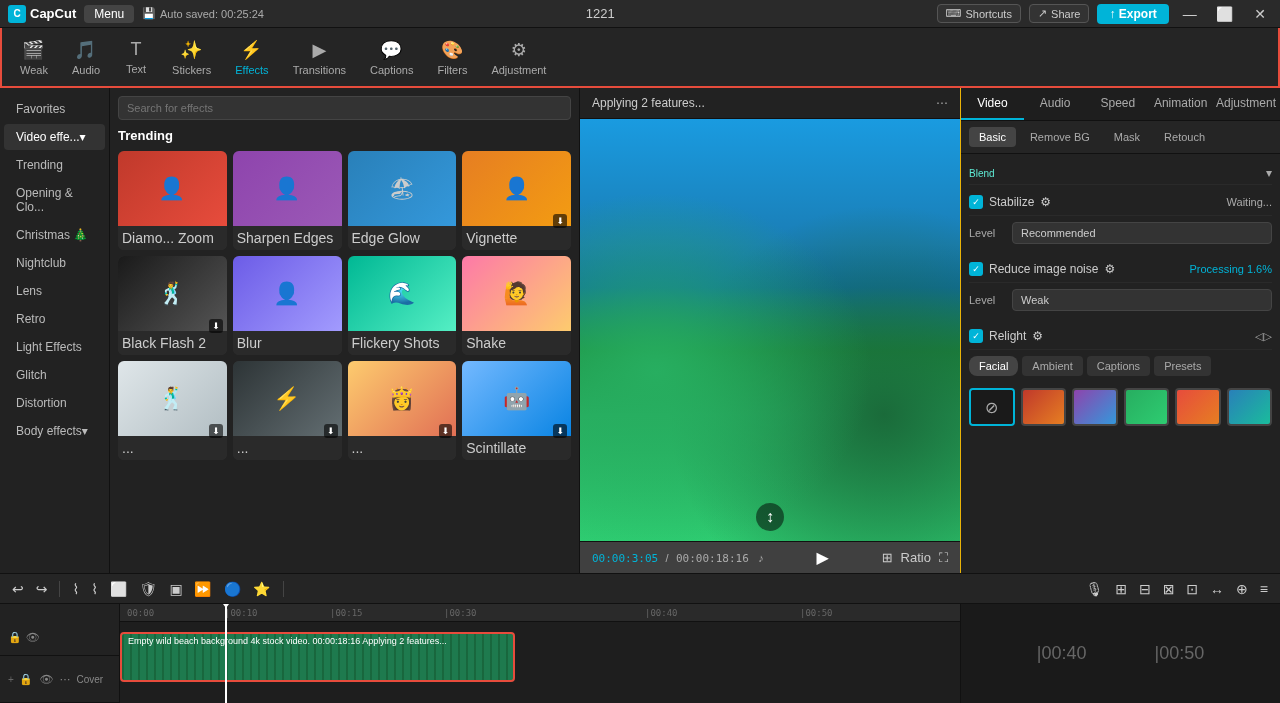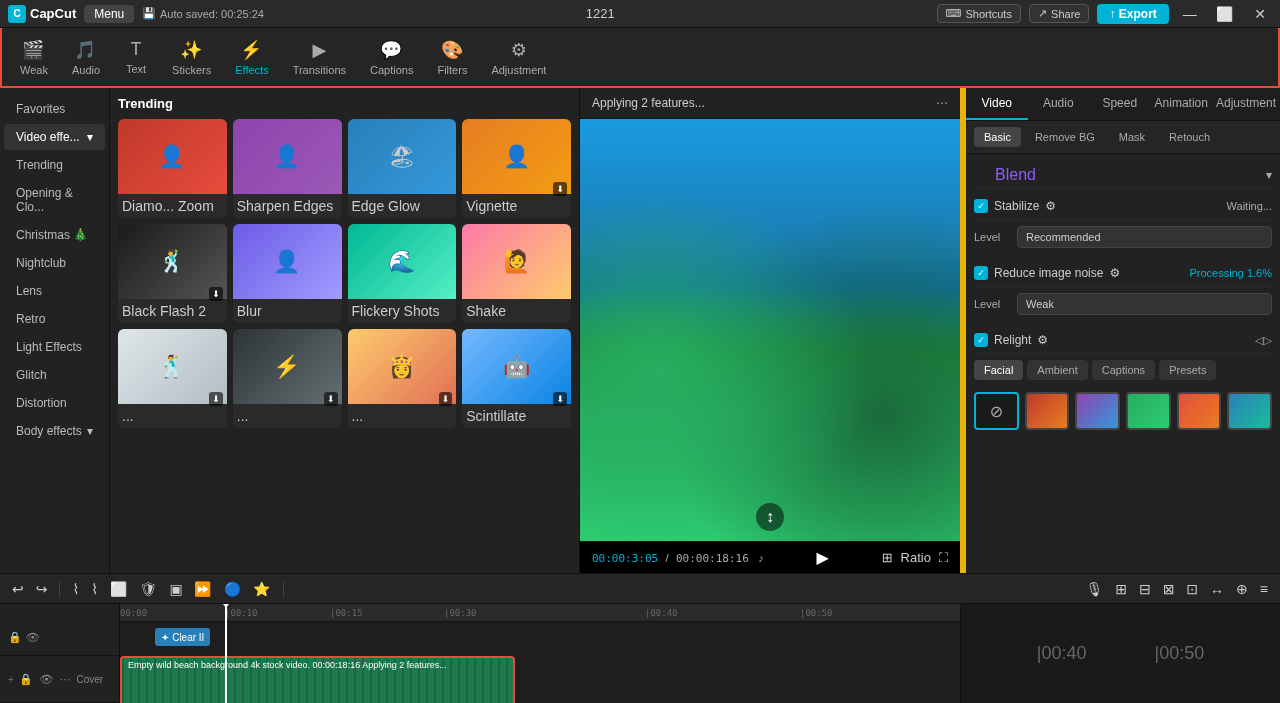--- a/index.html
+++ b/index.html
@@ -24,72 +24,72 @@
     .tool-item.active { color: #00b4d8; }
     .tool-icon { font-size: 18px; }
 
     
     #main { display: flex; height: calc(703px - 28px - 60px - 130px); }
 
     
     #left-panel { width: 110px; background: #222; border-right: 1px solid #111; padding: 8px 0; display: flex; flex-direction: column; gap: 2px; }
     .left-item { padding: 6px 12px; cursor: pointer; color: #bbb; font-size: 12px; border-radius: 4px; margin: 0 4px; }
     .left-item.active { color: #fff; background: #333; }
-    .left-item-arrow { display: flex; justify-content: space-between; align-items: center; }
+    .left-item-arrow { display: flex; justify-content: flex-start; align-items: center; }
 
     
     #effects-panel { width: 470px; background: #222; border-right: 1px solid #111; padding: 8px; overflow-y: auto; }
     .effects-search { width: 100%; background: #333; border: 1px solid #444; border-radius: 4px; padding: 5px 8px; color: #ccc; font-size: 11px; margin-bottom: 8px; }
     .section-title { color: #fff; font-size: 13px; font-weight: 600; margin-bottom: 8px; }
     .effects-grid { display: grid; grid-template-columns: repeat(4, 1fr); gap: 6px; }
     .effect-card { background: #333; border-radius: 6px; overflow: hidden; cursor: pointer; position: relative; }
     .effect-thumb { width: 100%; height: 75px; object-fit: cover; display: block; position: relative; }
     .effect-name { font-size: 14px; color: #ccc; padding: 4px 4px; text-align: left; background: #2a2a2a; }
     .download-icon { position: absolute; bottom: 22px; right: 4px; background: rgba(0,0,0,0.6); border-radius: 3px; padding: 2px 3px; font-size: 9px; color: #fff; }
 
     
     #preview { flex: 1; background: #1a1a1a; display: flex; flex-direction: column; }
     #preview-header { display: flex; align-items: center; justify-content: space-between; padding: 8px 12px; background: #222; border-bottom: 1px solid #111; }
     #preview-title { color: #ccc; font-size: 12px; }
     #preview-video { flex: 1; background: #000; position: relative; display: flex; align-items: center; justify-content: center; }
     .video-overlay-icon { position: absolute; bottom: 10px; left: 50%; transform: translateX(-50%); color: #fff; font-size: 16px; background: rgba(0,0,0,0.5); border-radius: 50%; width: 28px; height: 28px; display: flex; align-items: center; justify-content: center; }
-    #preview-controls { display: flex; align-items: center; justify-content: space-between; background: #000000; padding: 6px 12px; border-top: 1px solid #111; gap: 8px; }
+    #preview-controls { display: flex; align-items: center; justify-content: space-between; background: #404040; padding: 6px 12px; border-top: 1px solid #111; gap: 8px; }
     .time-display { color: #00b4d8; font-size: 11px; font-family: monospace; }
     .time-sep { color: #aaa; font-size: 11px; margin: 0 4px; }
     .play-btn { background: none; border: none; color: #fff; font-size: 16px; cursor: pointer; }
     .preview-ctrl-btns { display: flex; gap: 8px; align-items: center; }
     .ctrl-btn { background: none; border: none; color: #ccc; cursor: pointer; font-size: 13px; }
 
     
-    #right-panel { width: 320px; background: #222; border-left: 6px solid #eab308; display: flex; flex-direction: column; }
+    #right-panel { width: 320px; background: #222; border-left: 1px solid #eab308; display: flex; flex-direction: column; }
     .right-tabs { display: flex; background: #1e1e1e; border-bottom: 1px solid #111; }
     .right-tab { flex: 1; padding: 8px 4px; text-align: center; cursor: pointer; color: #aaa; font-size: 12px; border-bottom: 2px solid transparent; }
     .right-tab.active { color: #fff; border-bottom: 2px solid #00b4d8; }
     .sub-tabs { display: flex; background: #252525; padding: 6px 8px; gap: 4px; border-bottom: 1px solid #111; }
     .sub-tab { padding: 4px 10px; border-radius: 4px; cursor: pointer; color: #aaa; font-size: 11px; }
     .sub-tab.active { background: #444; color: #fff; }
     .right-content { flex: 1; overflow-y: auto; padding: 8px; }
     .section-row { display: flex; align-items: center; justify-content: space-between; padding: 6px 0; border-bottom: 1px solid #2a2a2a; }
     .section-label { display: flex; align-items: center; gap: 6px; color: #ccc; font-size: 12px; }
     .section-status { color: #aaa; font-size: 11px; }
     .checkbox { width: 14px; height: 14px; background: #00b4d8; border-radius: 3px; display: flex; align-items: center; justify-content: center; color: #fff; font-size: 9px; cursor: pointer; }
     .level-row { display: flex; align-items: center; gap: 8px; padding: 6px 0; }
     .level-label { color: #aaa; font-size: 11px; min-width: 35px; }
     .level-select { flex: 1; background: #333; border: 1px solid #444; border-radius: 4px; color: #ccc; padding: 4px 8px; font-size: 11px; appearance: none; cursor: pointer; }
     .relight-tabs { display: flex; gap: 4px; padding: 6px 0; }
     .relight-tab { padding: 4px 10px; border-radius: 4px; cursor: pointer; color: #aaa; font-size: 11px; background: #333; }
-    .relight-tab.active { background: #444; color: #fff; }
+    .relight-tab.active { background: #444; color: #fff; border-radius: 8px; }
     .relight-thumbs { display: flex; gap: 6px; padding: 6px 0; }
     .relight-thumb { width: 50px; height: 38px; border-radius: 4px; background: #444; cursor: pointer; overflow: hidden; border: 2px solid transparent; }
     .relight-thumb.active { border-color: #00b4d8; }
     .relight-thumb:first-child { background: #1a1a1a; display: flex; align-items: center; justify-content: center; }
     .section-chevron { display: flex; gap: 4px; align-items: center; }
     .section-expand { color: #aaa; cursor: pointer; }
     .blend-row { display: flex; align-items: center; justify-content: space-between; padding: 4px 0; }
-    .blend-label { color: #8b5cf6; font-size: 16px; margin-left: 21px; }
+    .blend-label { color: #5eead4; font-size: 10px; }
 
     
     #timeline { height: 130px; background: #1e1e1e; border-top: 1px solid #111; display: flex; flex-direction: column; }
     #timeline-toolbar { display: flex; align-items: center; background: #252525; height: 30px; padding: 0 8px; gap: 4px; border-bottom: 1px solid #111; }
     .tl-btn { background: none; border: none; color: #ccc; cursor: pointer; font-size: 14px; padding: 2px 4px; }
     .tl-separator { width: 1px; height: 16px; background: #444; margin: 0 4px; }
     #timeline-content { display: flex; flex: 1; overflow: hidden; }
     #timeline-tracks-header { width: 120px; background: #222; border-right: 1px solid #111; display: flex; flex-direction: column; }
     .track-header { height: 40px; display: flex; align-items: center; padding: 0 8px; gap: 4px; border-bottom: 1px solid #111; }
     .track-icon { font-size: 11px; color: #888; cursor: pointer; }
@@ -239,20 +239,21 @@
     <div class="left-item">
       <span>Distortion</span>
     </div>
     <div class="left-item left-item-arrow">
       <span>Body effects</span>
       <span>▾</span>
     </div>
   </div>
 
   <div id="effects-panel">
+    <input class="effects-search" type="text" placeholder="Search for effects" style="">
     <div class="section-title">Trending</div>
     <div class="effects-grid">
 
       <div class="effect-card">
         <div class="effect-thumb thumb-diamo" style="display:flex;align-items:center;justify-content:center;color:#fff;font-size:24px;font-weight:bold;">
           <div style="width:100%;height:75px;background:linear-gradient(135deg,#c0392b,#e74c3c);display:flex;align-items:center;justify-content:center;">
             <span style="font-size:22px;">👤</span>
           </div>
         </div>
         <div class="effect-name">Diamo... Zoom</div>
@@ -507,39 +508,34 @@
         <span style="color:#666;font-size:10px;">+</span>
         <span class="track-icon">🔒</span>
         <span class="track-icon">👁</span>
         <span class="track-icon">⋯</span>
         <span style="color:#888;font-size:10px;">Cover</span>
       </div>
     </div>
     <div id="timeline-main" style="position:relative;">
 
       <div class="ruler" style="display:flex;align-items:center;padding:0 4px;gap:0;">
-        <span style="position:absolute;left:0;font-size:9px;color:#666;font-family:monospace;">00:00</span>
+        <span style="position:absolute;left:7px;font-size:9px;color:#666;font-family:monospace;">00:00</span>
         <span style="position:absolute;left:105px;font-size:9px;color:#666;font-family:monospace;">|00:10</span>
         <span style="position:absolute;left:210px;font-size:9px;color:#666;font-family:monospace;">|00:15</span>
         <span style="position:absolute;left:324px;font-size:9px;color:#666;font-family:monospace;">|00:30</span>
         <span style="position:absolute;left:525px;font-size:9px;color:#666;font-family:monospace;">|00:40</span>
         <span style="position:absolute;left:680px;font-size:9px;color:#666;font-family:monospace;">|00:50</span>
       </div>
 
       <div class="playhead">
         <div class="playhead-top"></div>
       </div>
 
       <div class="track-area">
 
-        <div class="effects-track">
-          <div class="effect-chip" style="left:35px;background:#2980b9;">
-            <span>✦ Clear II</span>
-          </div>
-        </div>
 
         <div style="position:relative;margin-top:4px;">
           <div class="video-track" style="width:395px;background:#1e7a4e;border:2px solid #e74c3c;padding:2px 6px;position:relative;border-radius:4px;min-height:50px;cursor:pointer;">
             <div style="position:absolute;top:0;left:0;right:0;bottom:0;overflow:hidden;border-radius:3px;">
               <div style="width:100%;height:100%;background:repeating-linear-gradient(90deg,#155a32 0px,#155a32 2px,#1e7a4e 2px,#1e7a4e 8px);opacity:0.6;"></div>
             </div>
             <div style="position:relative;z-index:2;">
               <div style="font-size:9px;color:#fff;white-space:nowrap;overflow:hidden;text-overflow:ellipsis;max-width:370px;">Empty wild beach background 4k stock video.  00:00:18:16  Applying 2 features...</div>
             </div>
           </div>

